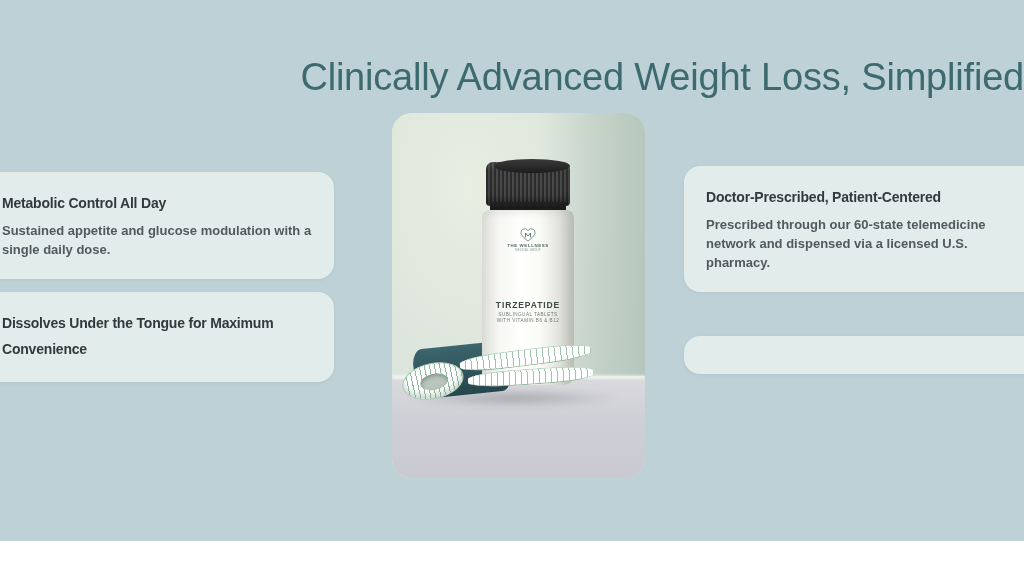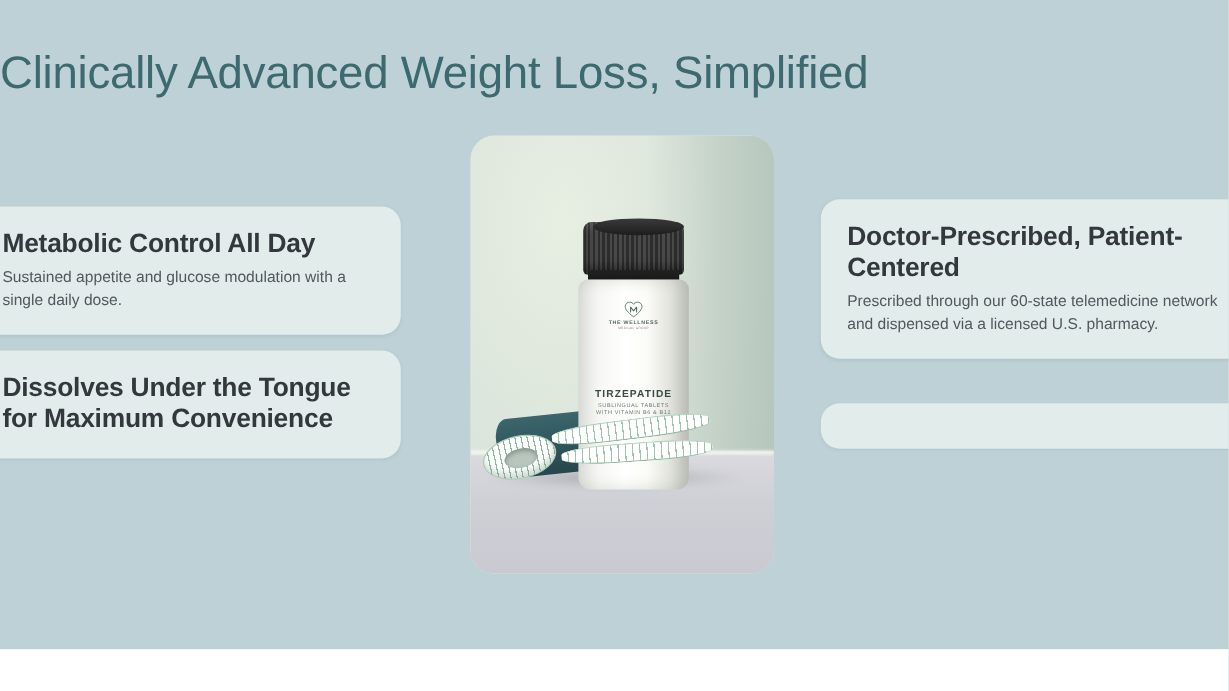--- a/index.html
+++ b/index.html
@@ -30,52 +30,52 @@
     bottom: 0;
     width: 1024px;
     height: 35px;
     background: #ffffff;
     z-index: 40;
   }
 
   
   #headline {
     position: absolute;
-    top: 36px;
+    top: 52px;
     left: 0;
     width: 1024px;
-    text-align: left;
+    text-align: right;
     font-size: 38px;
     line-height: 50px;
     font-weight: 400;
     letter-spacing: -0.2px;
     color: #3c6a6e;
     white-space: nowrap;
   }
 
   
   .card {
     position: absolute;
     background: #e2ecea;
     border-radius: 16px;
     padding: 18px 22px 20px 22px;
     box-shadow: 0 1px 3px rgba(80,110,115,0.10);
   }
   .card-title {
-    font-size: 22px;
+    font-size: 14px;
     line-height: 26px;
     font-weight: 700;
     color: #33383c;
     letter-spacing: -0.2px;
   }
   .card-body {
     margin-top: 5px;
     font-size: 13px;
     line-height: 19px;
-    font-weight: 400;
+    font-weight: 700;
     color: #52595e;
   }
 
   
   #card-metabolic {
     left: -20px;
     top: 172px;
     width: 354px;
   }
   #card-dissolves {
@@ -138,21 +138,21 @@
     width: 100%;
     height: 4px;
     background: rgba(255,255,255,0.55);
     filter: blur(1px);
   }
 
   
   #bottle {
     position: absolute;
     left: 90px;
-    top: 72px;
+    top: 49px;
     width: 92px;
     height: 225px;
   }
   #bottle-cap {
     position: absolute;
     left: 4px;
     top: 0;
     width: 84px;
     height: 44px;
     border-radius: 7px 7px 4px 4px;

